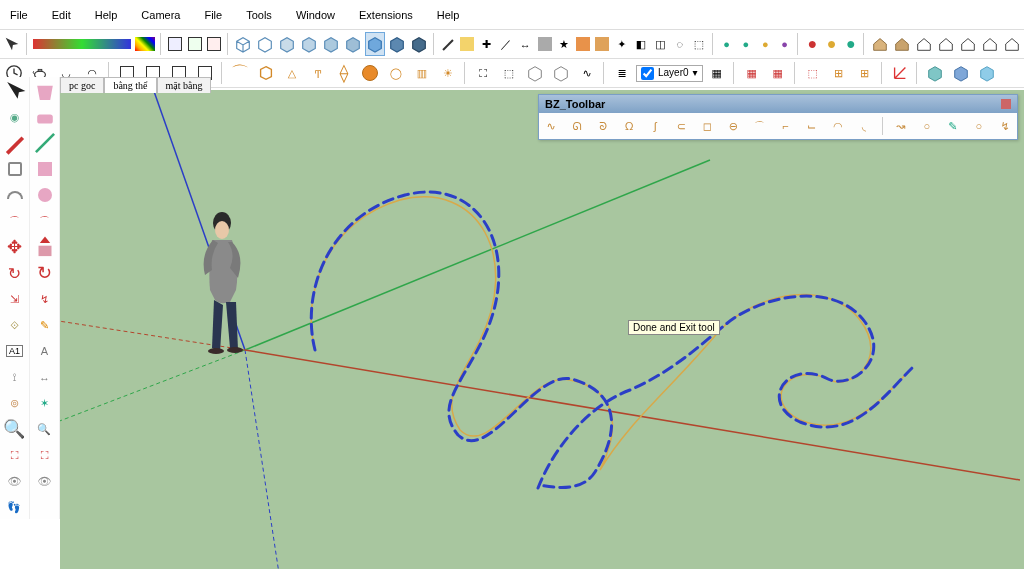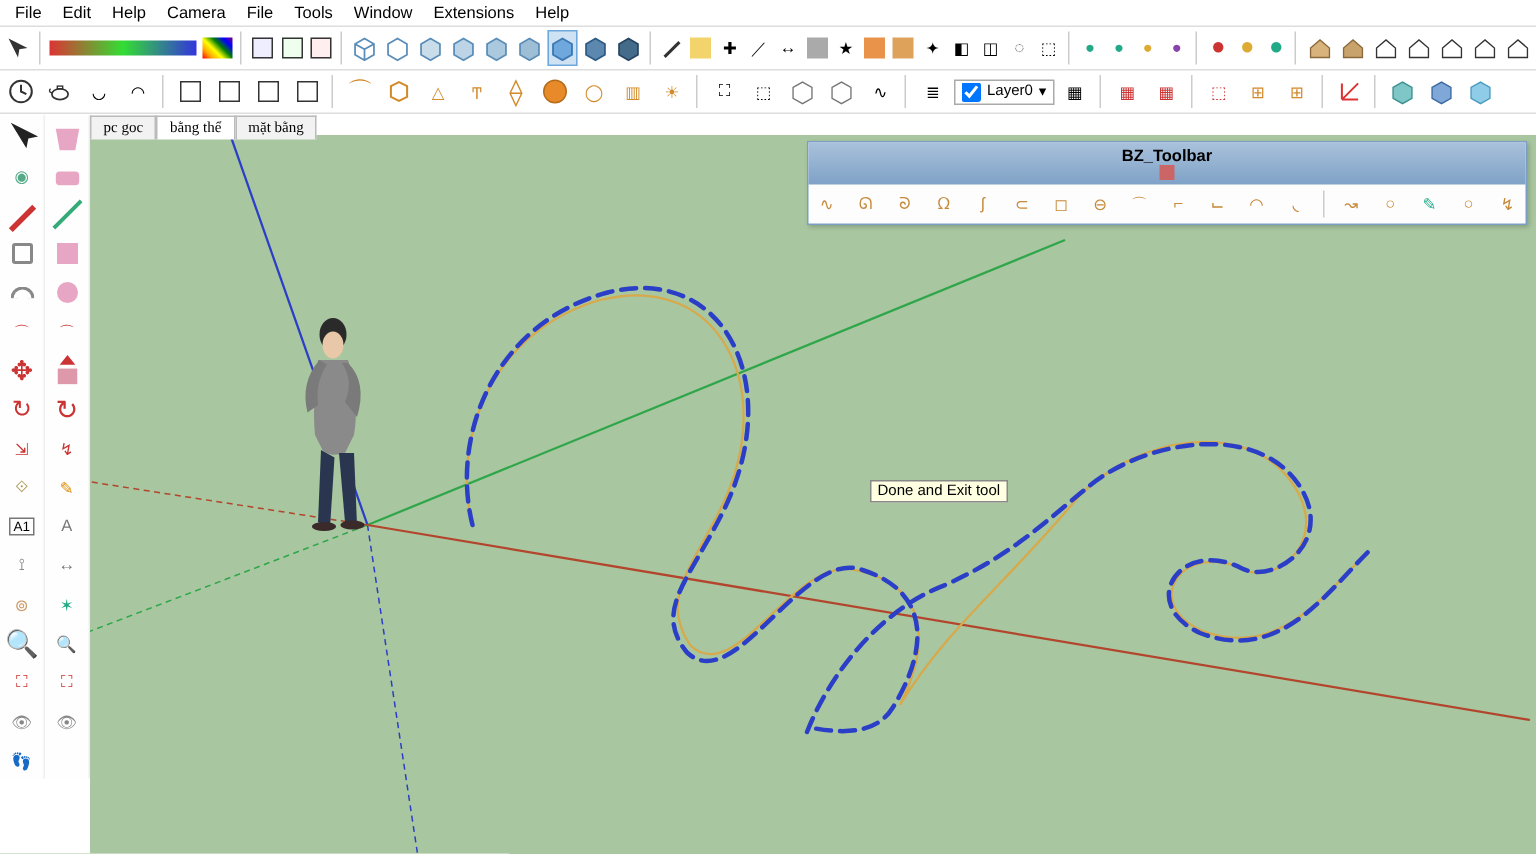--- a/index.html
+++ b/index.html
@@ -1,19 +1,19 @@
 <!DOCTYPE html>
 <html><head>
 <meta charset="utf-8">
 <style>
   * { box-sizing: border-box; margin: 0; padding: 0; }
   body { font-family: "Segoe UI", Tahoma, sans-serif; font-size: 11px; width: 1024px; height: 569px; background: #fff; overflow: hidden; position: relative; }
 
   
-  .menu-bar { height: 18px; display: flex; align-items: center; padding: 0 4px; border-bottom: 1px solid #ddd; gap: 2px; }
+  .menu-bar { height: 30px; display: flex; align-items: center; padding: 0 4px; border-bottom: 1px solid #ddd; gap: 12px; }
   .menu-bar div { padding: 0 6px; cursor: pointer; }
 
   
   .toolbar { display: flex; align-items: center; border-bottom: 1px solid #ddd; padding: 2px 2px; min-height: 28px; gap: 2px; }
   .tb-icon { width: 24px; height: 24px; display: flex; align-items: center; justify-content: center; cursor: pointer; border: 1px solid transparent; }
   .tb-icon svg { width: 18px; height: 18px; }
   .tb-sep { width: 3px; height: 22px; border-left: 1px solid #ccc; margin: 0 2px; }
   .small-gradient { width: 100px; height: 10px; background: linear-gradient(90deg,#d33,#3d3,#33d); }
   .rainbow { width: 20px; height: 14px; background: linear-gradient(45deg,red,orange,yellow,green,blue,purple); }
   .colorswatch { width: 14px; height: 14px; display: inline-block; }
@@ -28,27 +28,27 @@
   
   .left-cols { position: absolute; left: 0; top: 77px; display: flex; }
   .left-col { width: 30px; background: #fefefe; border-right: 1px solid #eee; display: flex; flex-direction: column; align-items: center; padding-top: 2px; gap: 2px; }
   .lt-icon { width: 26px; height: 24px; display: flex; align-items: center; justify-content: center; cursor: pointer; }
 
   
   .viewport { position: absolute; left: 60px; top: 90px; right: 0; bottom: 0; background: #a8c69f; overflow: hidden; }
 
   
   .bz-panel { position: absolute; right: 6px; top: 4px; width: 480px; border: 1px solid #7a9ec5; background: #fdfdfd; box-shadow: 1px 1px 3px rgba(0,0,0,.2); }
-  .bz-title { background: linear-gradient(#a9c1db,#7fa2c6); color: #000; font-weight: bold; font-size: 11px; padding: 3px 6px; display: flex; justify-content: space-between; align-items: center; flex-direction: column; }
+  .bz-title { background: linear-gradient(#a9c1db,#7fa2c6); color: #000; font-weight: bold; font-size: 11px; padding: 3px 6px; display: flex; justify-content: space-between; align-items: center; }
   .bz-close { width: 10px; height: 10px; background: #c66; }
   .bz-row { display: flex; padding: 4px; gap: 10px; }
   .bz-btn { width: 18px; height: 18px; display: flex; align-items: center; justify-content: center; color: #c68a3a; }
 
   
-  .tooltip { position: absolute; background: #ffffe1; border: 1px solid #888; padding: 1px 4px; font-size: 10px; }
+  .tooltip { position: absolute; background: #ffffe1; border: 1px solid #888; padding: 1px 4px; font-size: 10px; margin-left: 48px; }
 
   
   .stroke-box { border: 1.5px solid #333; width: 14px; height: 14px; }
   .circle-fill-orange { width:16px; height:16px; border-radius:50%; background:#e88a2a; border:1px solid #b56d1a;}
   .diag-line { width: 14px; height: 14px; position: relative; }
   .diag-line:after { content:""; position:absolute; left:0; top:7px; width:14px; border-top:2px solid #333; transform:rotate(-45deg);}
   
 </style>
 </head>
 <body>

